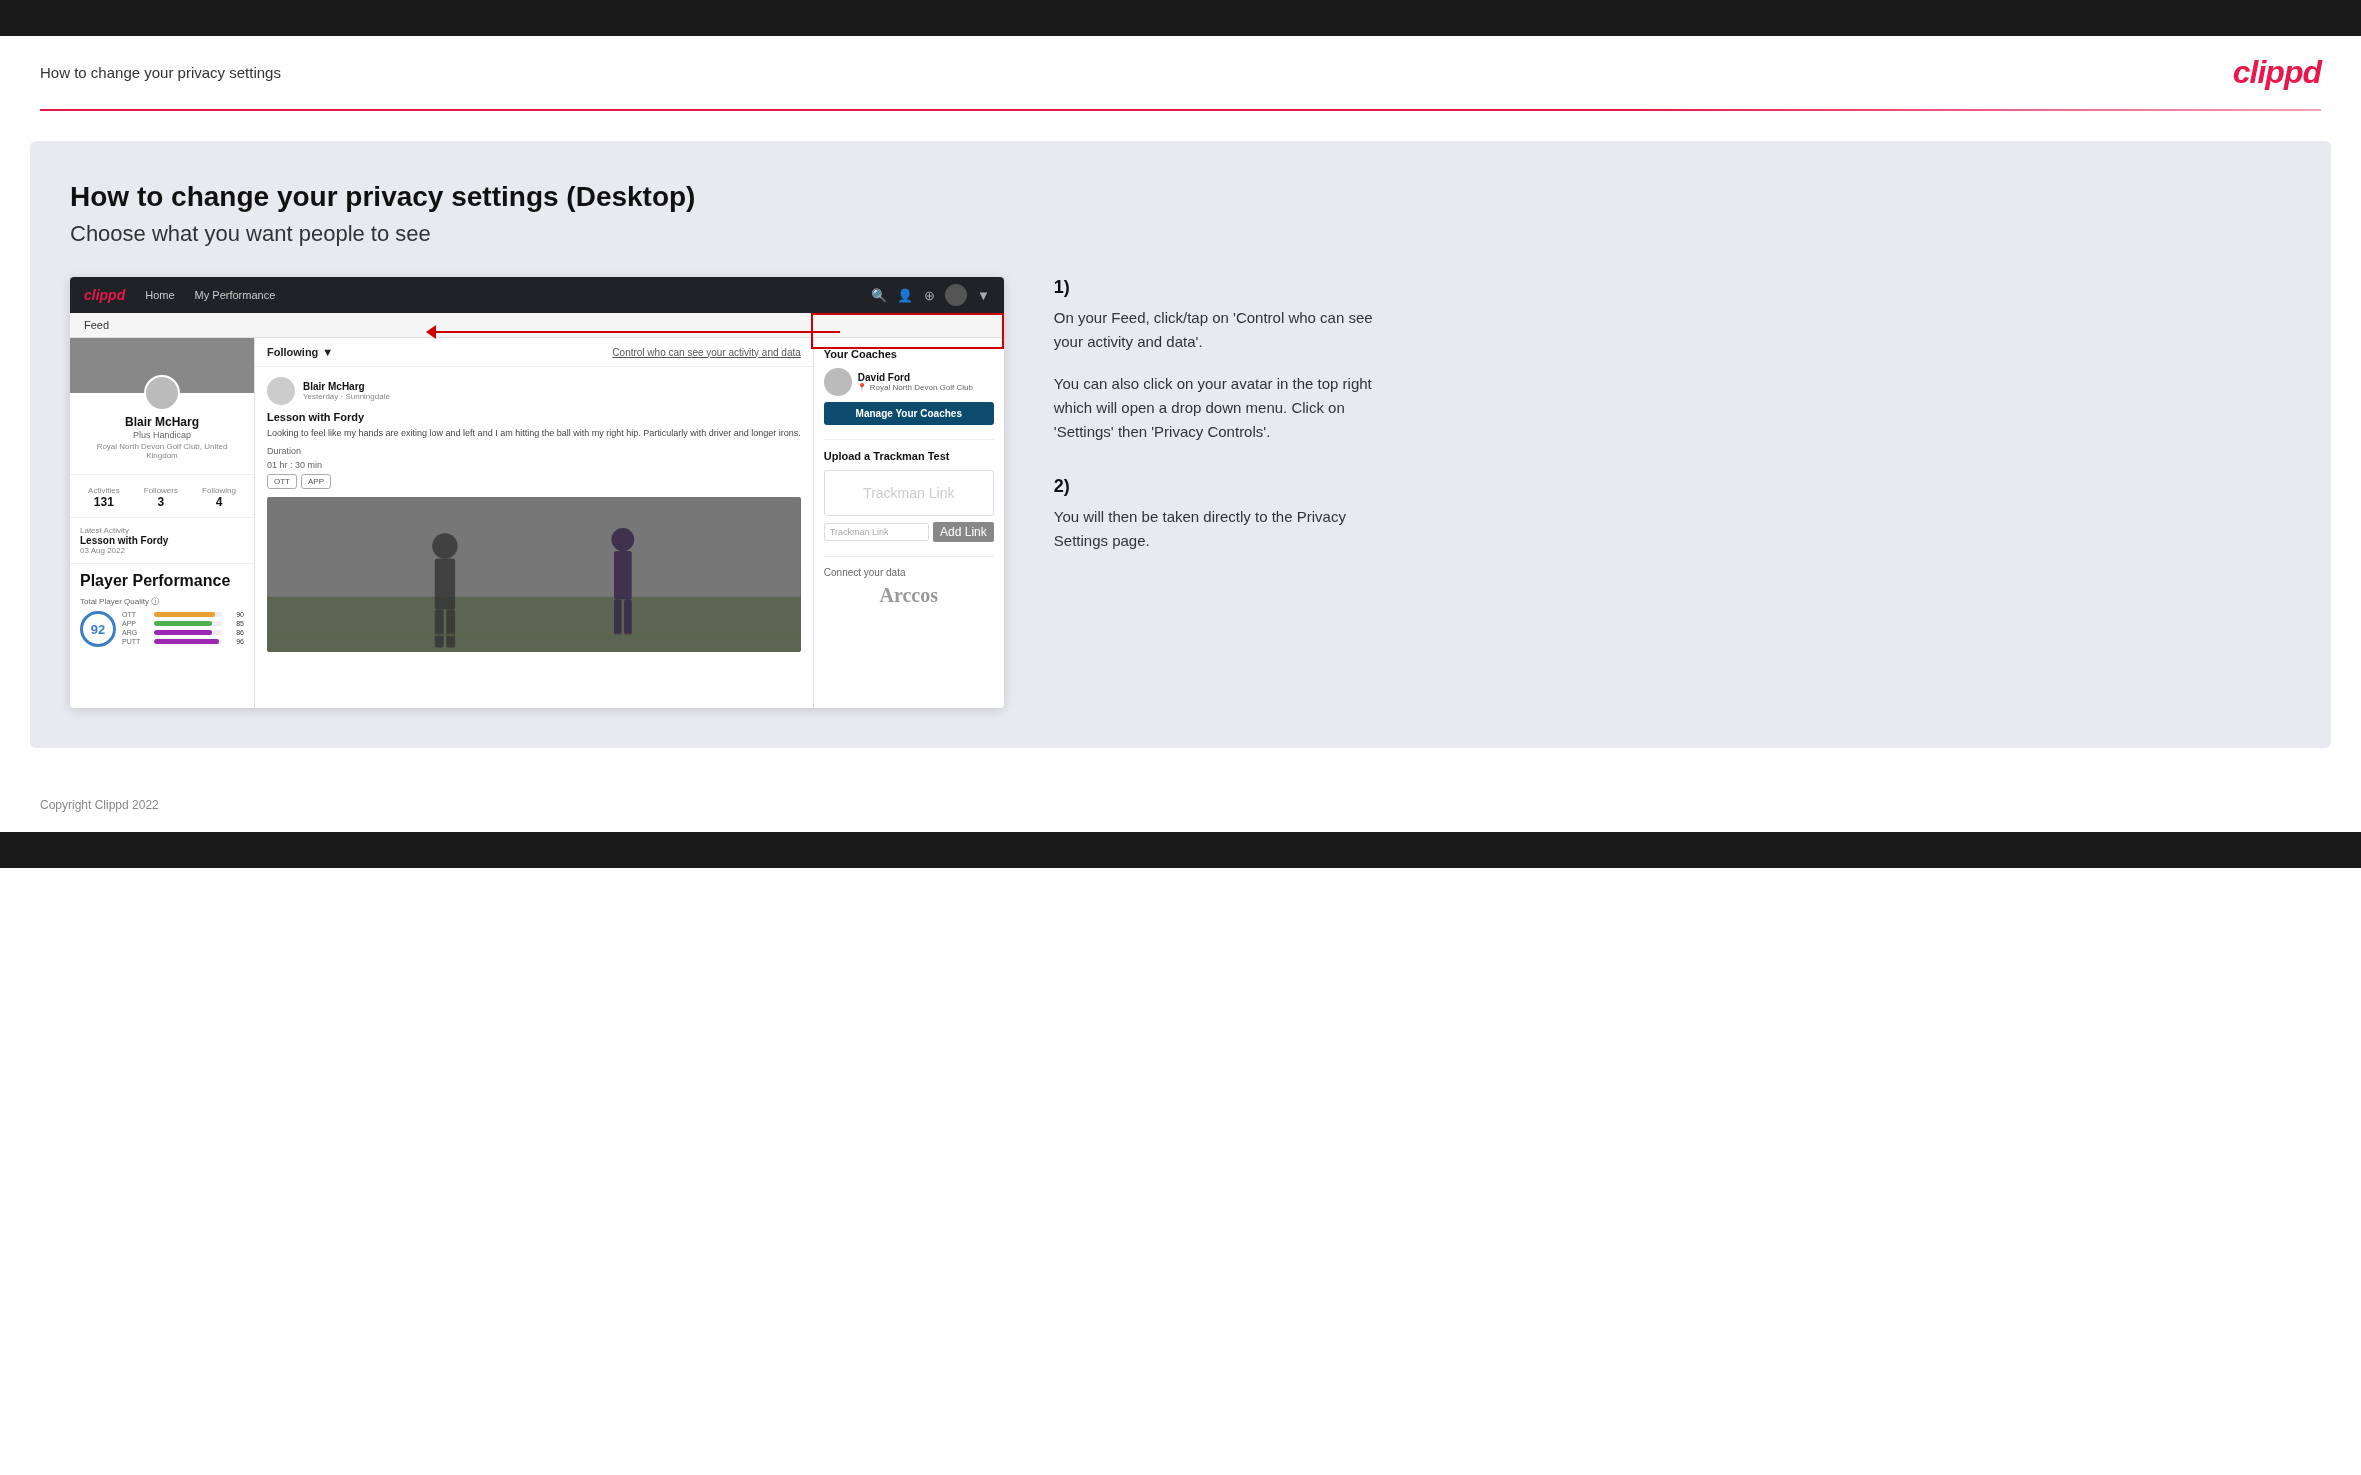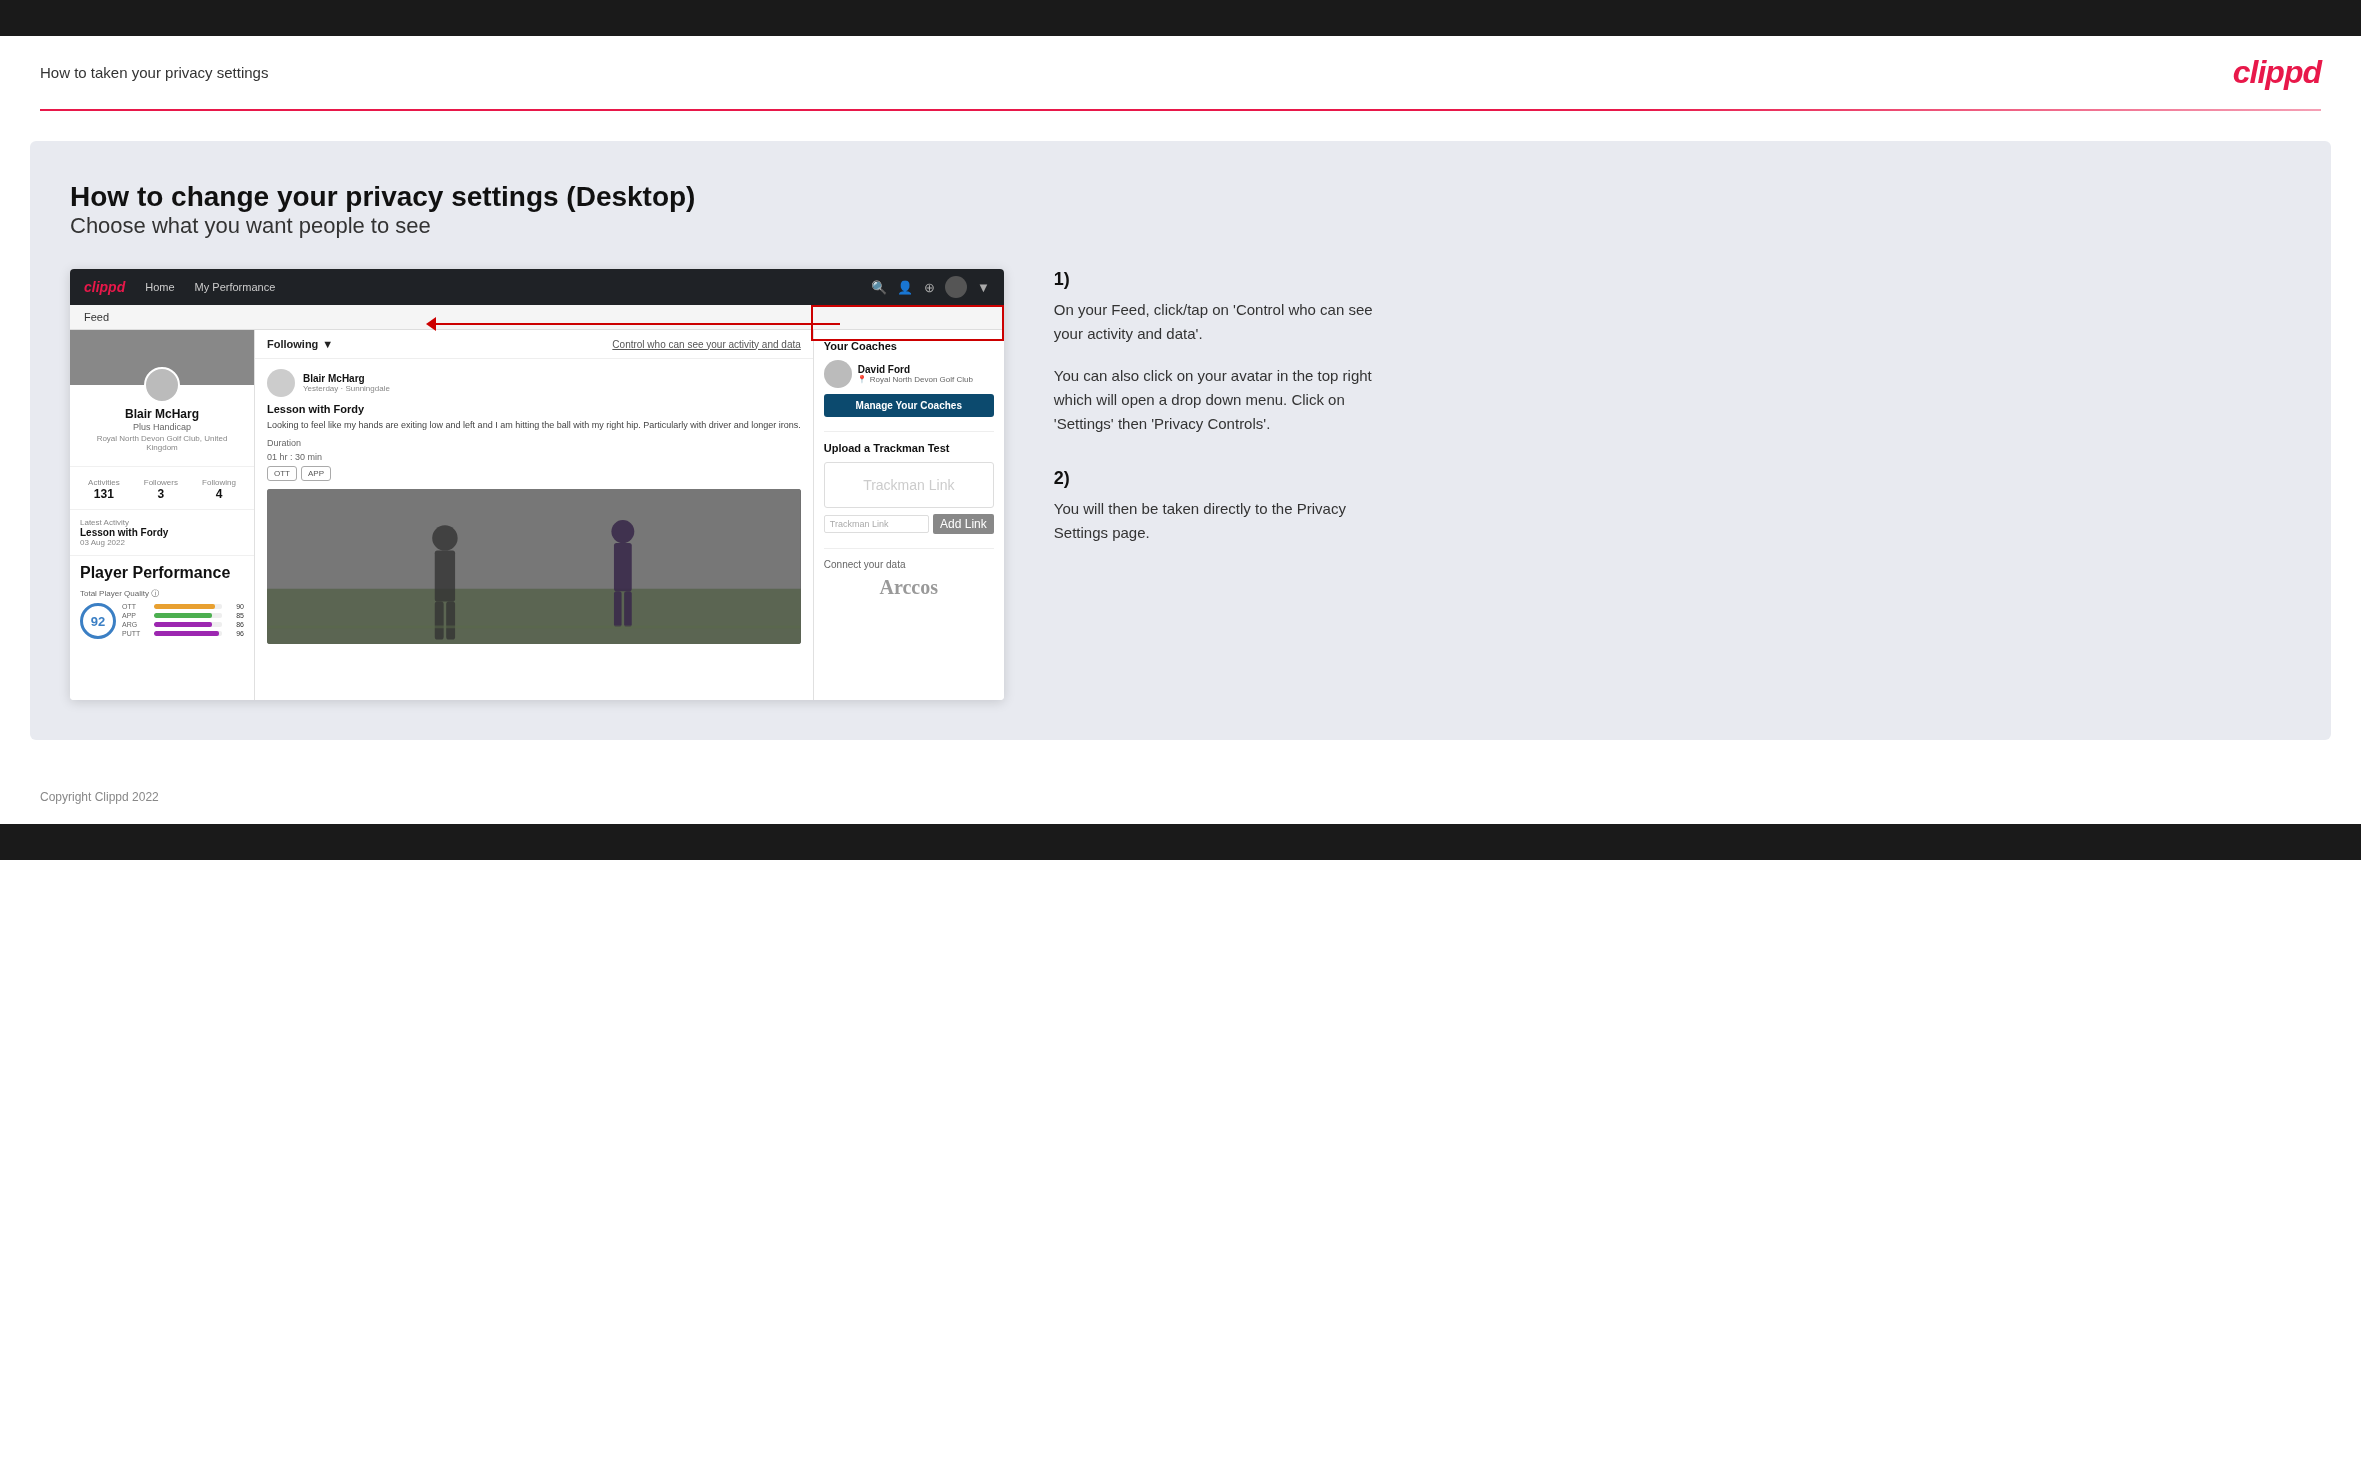--- a/index.html
+++ b/index.html
@@ -49,20 +49,21 @@
       background: #e8eaf0;
       margin: 30px 30px;
       padding: 40px 40px 40px 40px;
       border-radius: 6px;
     }
 
     .page-heading {
       font-size: 28px;
       font-weight: 700;
       color: #111;
+      margin-bottom: 8px;
     }
     .page-subheading {
       font-size: 22px;
       color: #333;
       margin-bottom: 30px;
       font-weight: 400;
     }
 
     
     .content-layout {
@@ -525,21 +526,21 @@
       pointer-events: none;
       z-index: 10;
     }
   </style>
 </head>
 <body>
 
 <div class="top-bar"></div>
 
 <div class="header">
-  <span class="header-title">How to taken your privacy settings</span>
+  <span class="header-title">How to change your privacy settings</span>
   <span class="logo">clippd</span>
 </div>
 
 <div class="separator"></div>
 
 <div class="main-content">
 
   <h1 class="page-heading">How to change your privacy settings (Desktop)</h1>
   <p class="page-subheading">Choose what you want people to see</p>
 

